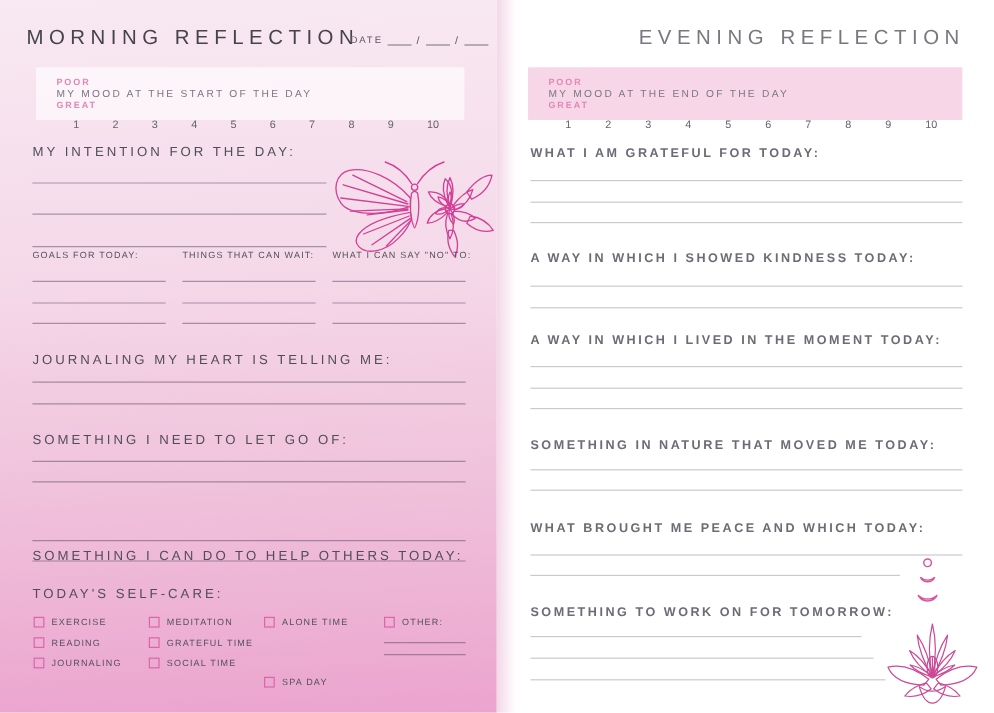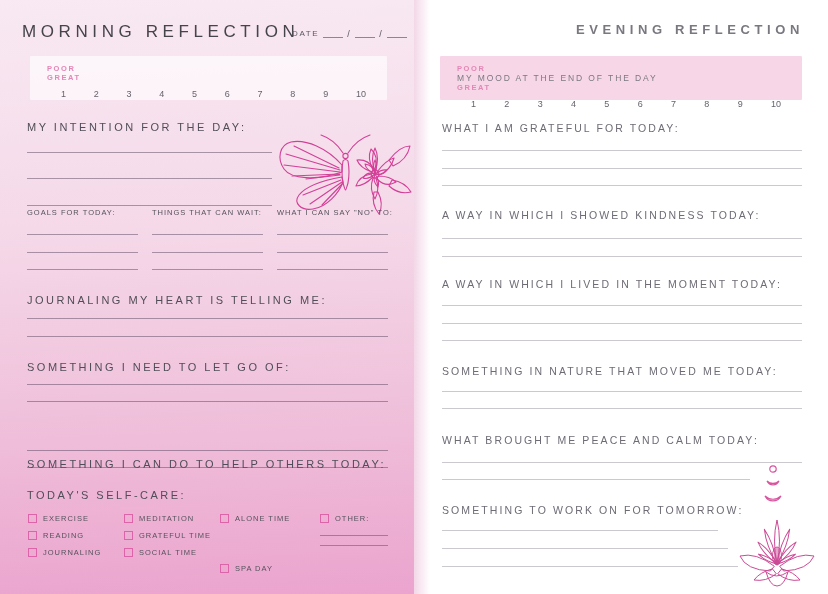--- a/index.html
+++ b/index.html
@@ -11,34 +11,34 @@
   html,body{width:828px;height:594px;}
   body{font-family:"Liberation Sans",sans-serif;overflow:hidden;}
   .spread{position:relative;width:828px;height:594px;display:flex;}
   .page{position:relative;width:414px;height:594px;}
   .page.left{background:linear-gradient(178deg,#f8e9f2 0%,#f5d9e9 38%,#f0c3dc 66%,#eba4ce 100%);}
   .page.right{background:#ffffff;}
   .page.right::before{content:"";position:absolute;left:0;top:0;bottom:0;width:16px;
     background:linear-gradient(90deg,rgba(233,183,213,0.55),rgba(255,255,255,0));pointer-events:none;}
   .abs{position:absolute;}
   .l-title{font-size:17px;letter-spacing:4.6px;font-weight:300;color:var(--title-dark);white-space:nowrap;}
-  .r-title{font-size:13px;letter-spacing:4.6px;font-weight:700;color:var(--title-gray);white-space:nowrap;text-align:right;}
+  .r-title{font-size:17px;letter-spacing:4.6px;font-weight:400;color:var(--title-gray);white-space:nowrap;text-align:right;}
   .date-wrap{display:flex;align-items:flex-end;gap:4px;font-size:8px;letter-spacing:1.6px;color:#5a5761;}
   .blank{display:inline-block;width:20px;border-bottom:1px solid #8d8690;height:10px;}
   .slash{font-size:9px;color:#5a5761;transform:translateY(1px);}
   .mood{border-radius:1px;padding:8px 17px 7px 17px;width:357px;height:44px;}
   .mood-l{background:rgba(255,255,255,0.62);}
   .mood-r{background:#f7d7e7;}
   .mood-row1{display:flex;align-items:baseline;justify-content:space-between;flex-direction:column;}
   .mood-end{font-size:7.5px;letter-spacing:1.6px;color:var(--soft-pink);font-weight:bold;}
   .mood-title{font-size:8.5px;letter-spacing:1.9px;color:var(--mood-title);white-space:nowrap;}
   .mood-nums{display:flex;justify-content:space-between;margin-top:7px;padding:0 4px 0 14px;}
   .mood-nums span{font-size:9px;color:var(--num);letter-spacing:0;cursor:pointer;}
   .lbl{font-size:11px;letter-spacing:2.5px;color:var(--label-dark);font-weight:400;white-space:nowrap;}
-  .lbl-r{font-size:10.5px;letter-spacing:2.1px;color:var(--label-gray);font-weight:400;white-space:nowrap;}
+  .lbl-r{font-size:10.5px;letter-spacing:2.1px;color:var(--label-gray);font-weight:700;white-space:nowrap;}
   .sm{font-size:7.5px;letter-spacing:1px;color:#55525c;white-space:nowrap;}
   .wline{position:absolute;height:0;border-top:1px solid var(--line-left);}
   .wline-r{position:absolute;height:0;border-top:1px solid var(--line-right);}
   .cb-col{position:absolute;display:flex;flex-direction:column;gap:8px;}
   .cb-item{display:flex;align-items:center;gap:6px;height:9px;cursor:pointer;}
   .cb{width:9px;height:9px;border:1.3px solid #dd64a8;flex:0 0 auto;background:transparent;}
   .cb-lbl{font-size:7.5px;letter-spacing:1px;color:#55525c;white-space:nowrap;}
   .other-line{width:68px;border-top:1px solid var(--line-left);height:0;margin-left:0;}
   svg{display:block;}
 </style>
@@ -56,20 +56,21 @@
       <span class="blank"></span>
       <span class="slash">/</span>
       <span class="blank"></span>
       <span class="slash">/</span>
       <span class="blank"></span>
     </div>
 
     <div class="abs mood mood-l" style="left:30px;top:56px;">
       <div class="mood-row1">
         <span class="mood-end">POOR</span>
+        <span class="mood-title">MY MOOD AT THE START OF THE DAY</span>
         <span class="mood-end">GREAT</span>
       </div>
       <div class="mood-nums">
         <span>1</span>
         <span>2</span>
         <span>3</span>
         <span>4</span>
         <span>5</span>
         <span>6</span>
         <span>7</span>
@@ -232,21 +233,21 @@
 
     <div class="abs lbl-r" style="left:28px;top:278px;">A WAY IN WHICH I LIVED IN THE MOMENT TODAY:</div>
     <div class="wline-r" style="left:28px;top:305px;width:360px;"></div>
     <div class="wline-r" style="left:28px;top:323px;width:360px;"></div>
     <div class="wline-r" style="left:28px;top:340px;width:360px;"></div>
 
     <div class="abs lbl-r" style="left:28px;top:365px;">SOMETHING IN NATURE THAT MOVED ME TODAY:</div>
     <div class="wline-r" style="left:28px;top:391px;width:360px;"></div>
     <div class="wline-r" style="left:28px;top:408px;width:360px;"></div>
 
-    <div class="abs lbl-r" style="left:28px;top:434px;">WHAT BROUGHT ME PEACE AND CALM TODAY:</div>
+    <div class="abs lbl-r" style="left:28px;top:434px;">WHAT BROUGHT ME PEACE AND WHICH TODAY:</div>
     <div class="wline-r" style="left:28px;top:462px;width:360px;"></div>
     <div class="wline-r" style="left:28px;top:479px;width:308px;"></div>
 
     <div class="abs lbl-r" style="left:28px;top:504px;">SOMETHING TO WORK ON FOR TOMORROW:</div>
     <div class="wline-r" style="left:28px;top:530px;width:276px;"></div>
     <div class="wline-r" style="left:28px;top:548px;width:286px;"></div>
     <div class="wline-r" style="left:28px;top:566px;width:296px;"></div>
 
     <svg class="abs" style="left:348px;top:464px;" width="22" height="48" viewBox="0 0 22 48" fill="none" stroke="#d9549f" stroke-width="1.2" stroke-linecap="round">
       <circle cx="11" cy="5" r="3.2"></circle>

